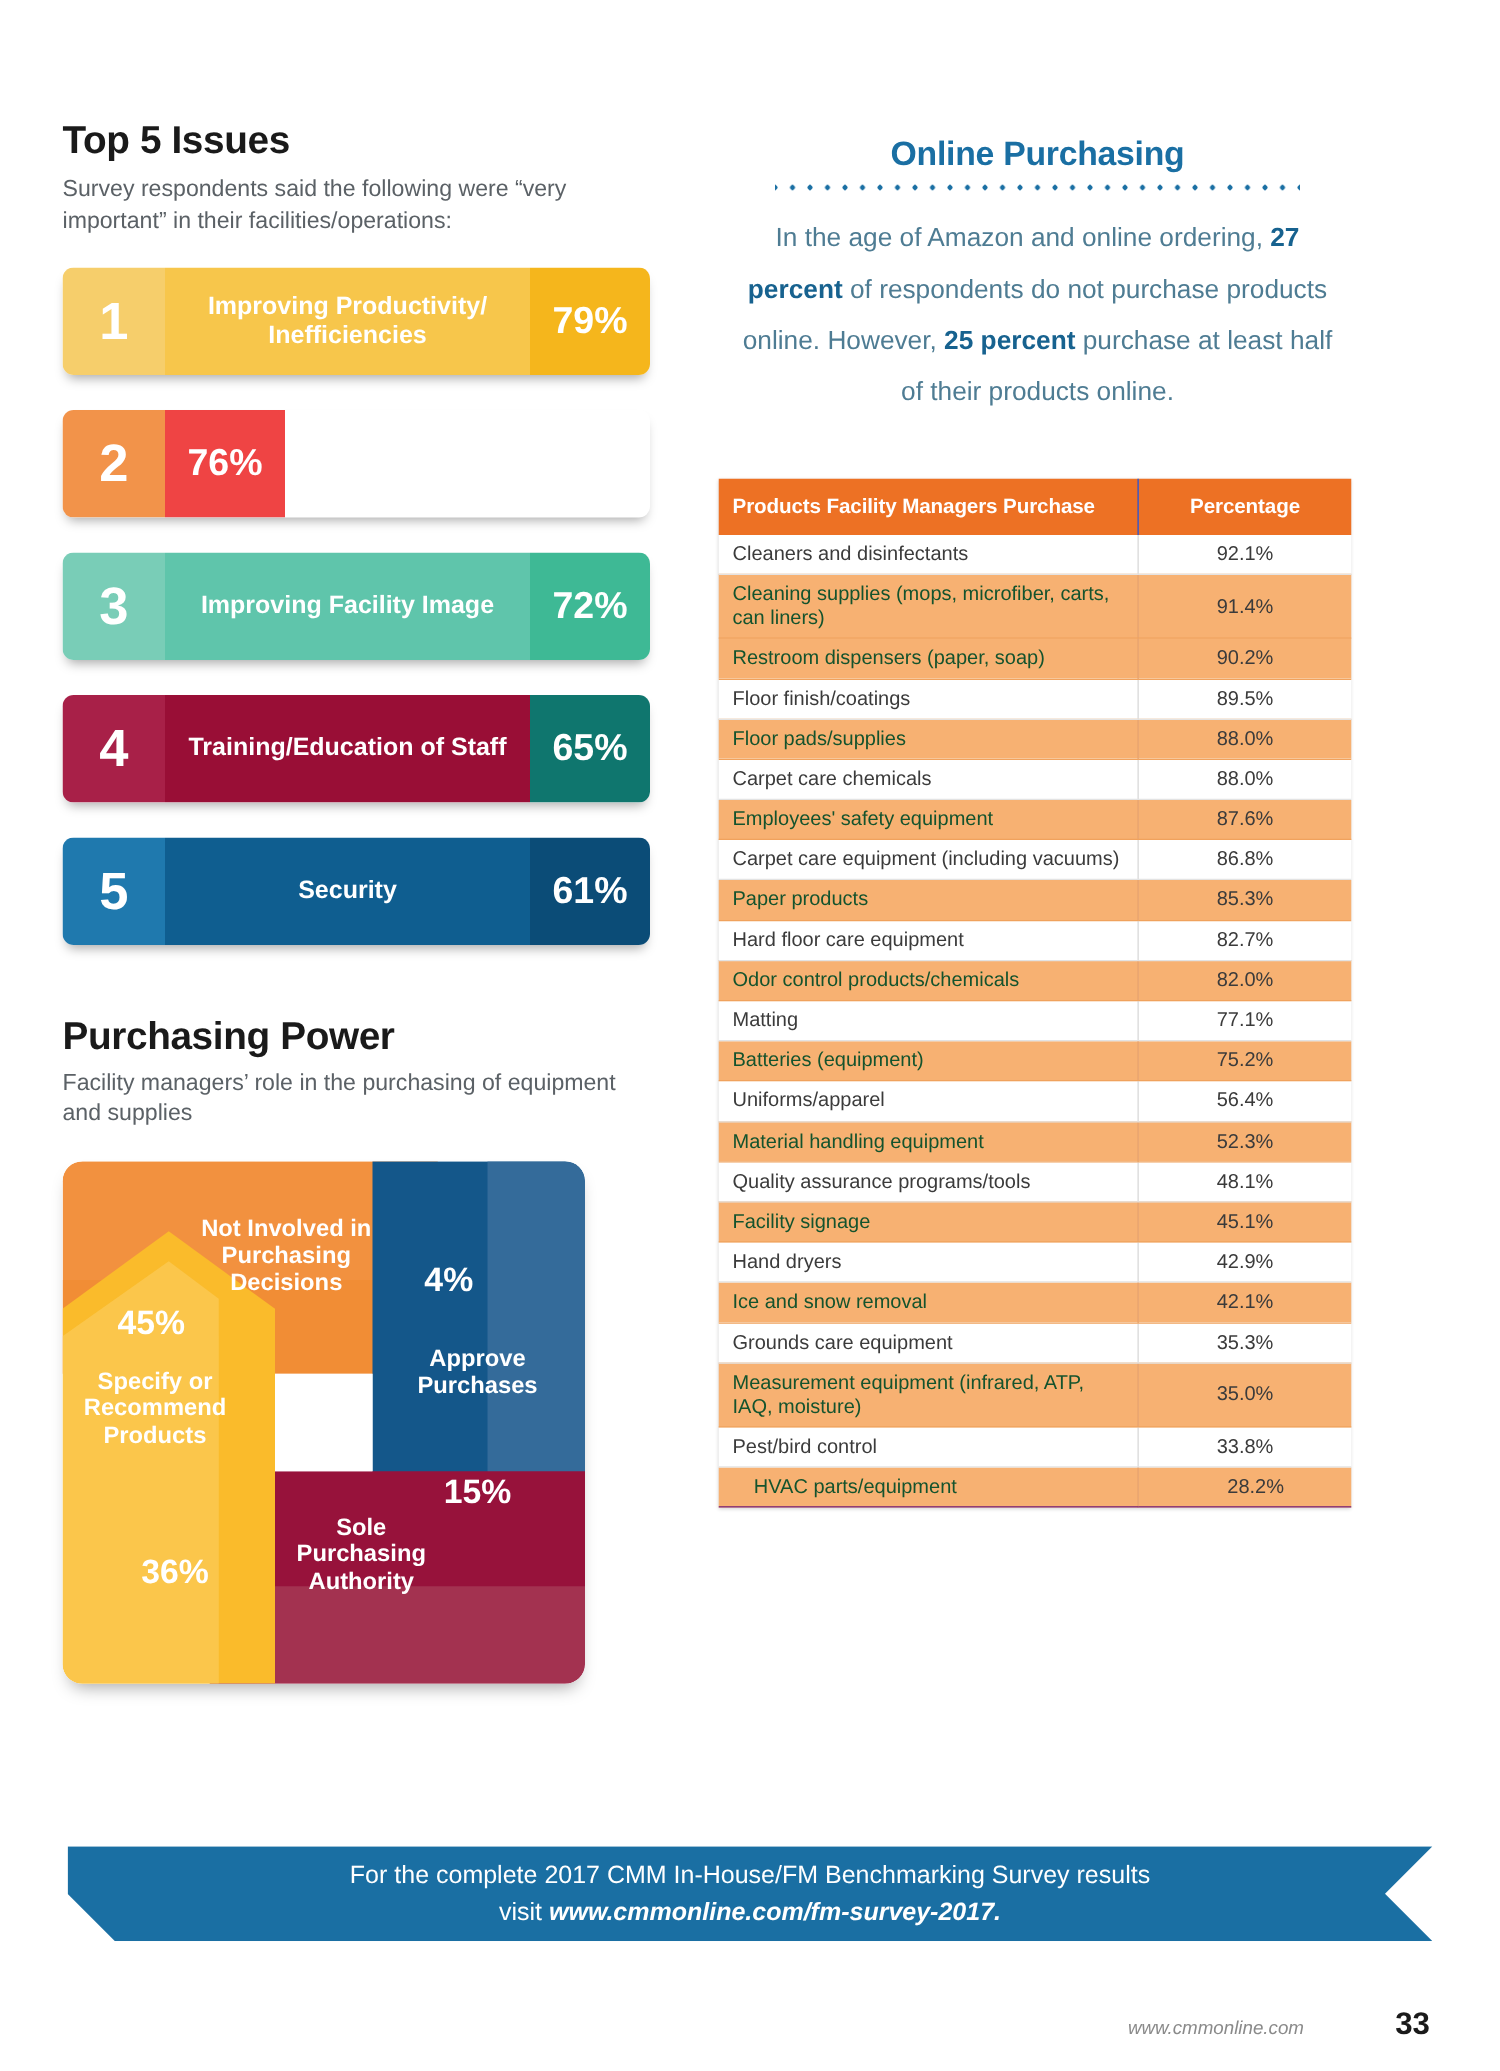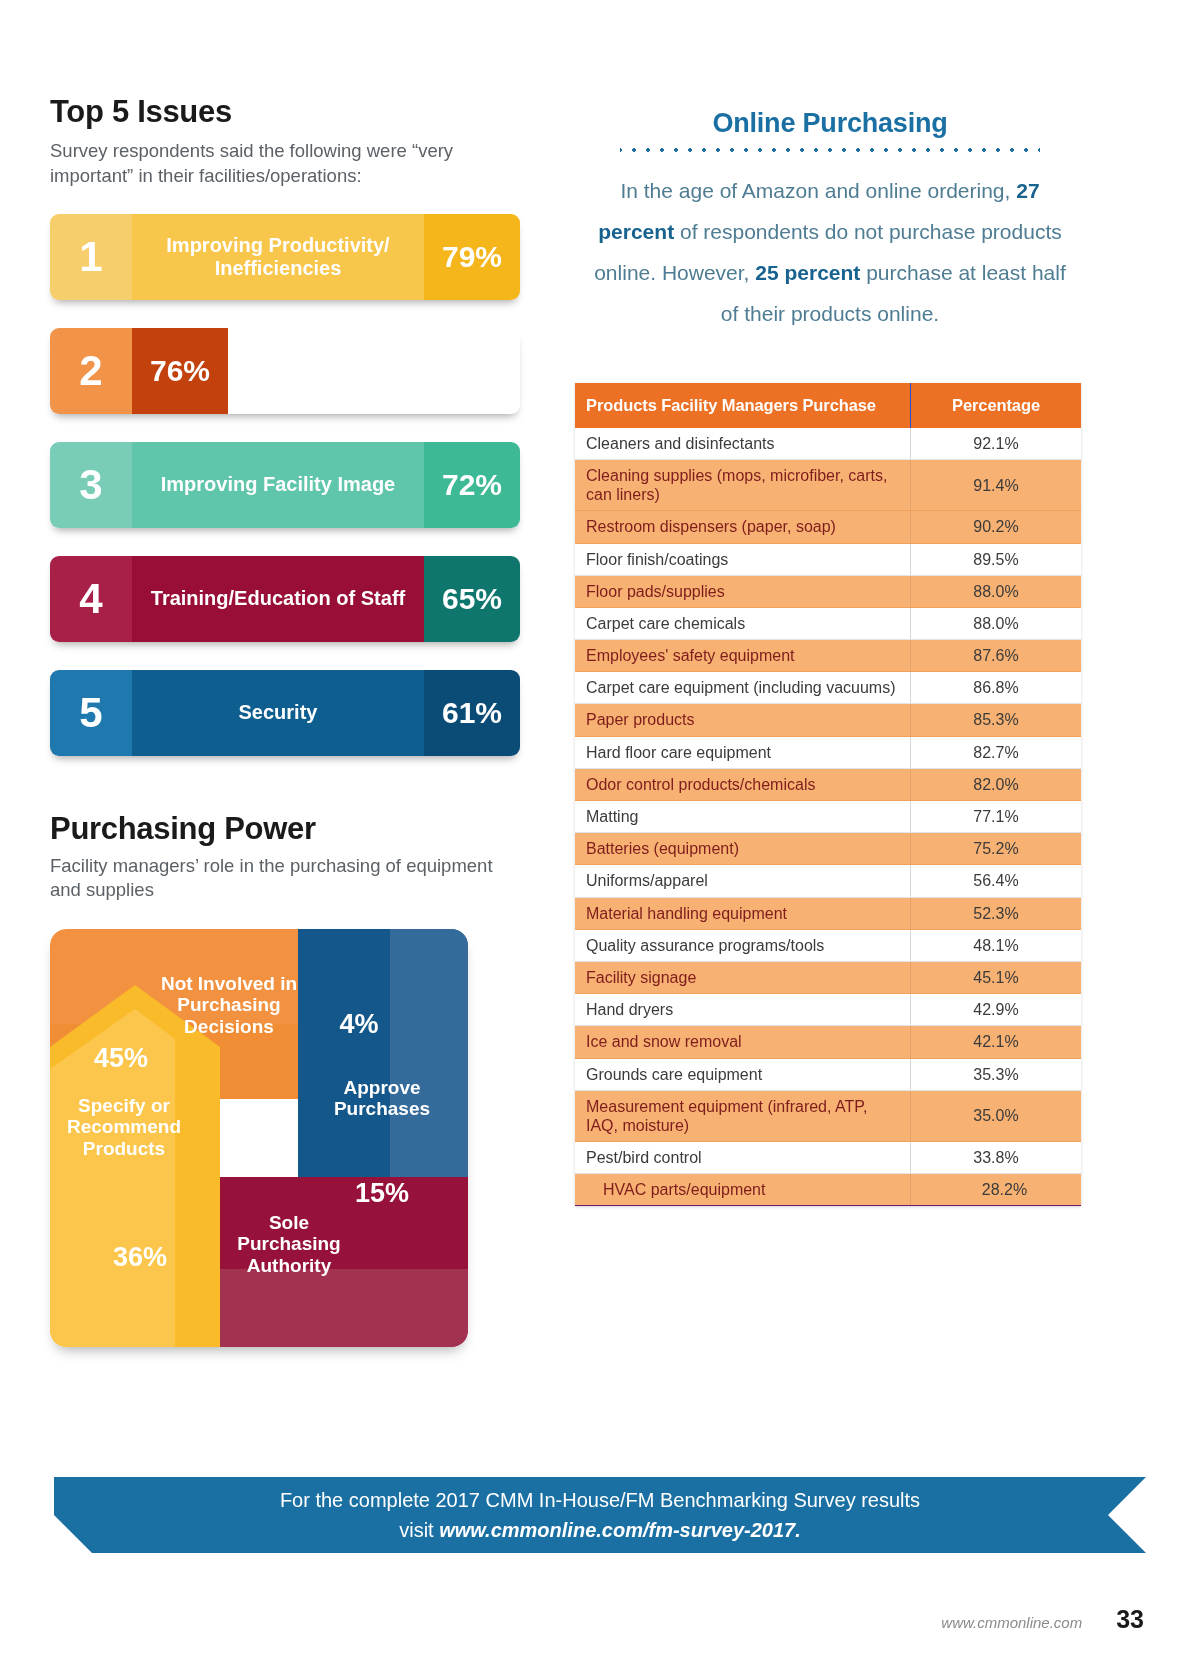--- a/index.html
+++ b/index.html
@@ -39,21 +39,21 @@
     text-align:center;color:#ffffff;font-size:20px;font-weight:bold;
     line-height:1.16;padding:0 6px;
   }
   .bar .pct{
     width:96px;flex:0 0 96px;display:flex;align-items:center;justify-content:center;
     font-size:30px;font-weight:bold;color:#ffffff;
   }
   
   .b1 .num{background:#F6CE6B;} .b1 .label{background:#F7C64B;} .b1 .pct{background:#F5B61C;}
   
-  .b2 .num{background:#F2934A;} .b2 .label{background:#F28A27;} .b2 .pct{background:#c2410c;}
+  .b2 .num{background:#F2934A;} .b2 .label{background:#F28A27;} .b2 .pct{background:#ef4444;}
   
   .b3 .num{background:#79CDB7;} .b3 .label{background:#5FC5AB;} .b3 .pct{background:#3EB995;}
   
   .b4 .num{background:#A82048;} .b4 .label{background:#990E36;} .b4 .pct{background:#0f766e;}
   
   .b5 .num{background:#1F79AE;} .b5 .label{background:#0F5E90;} .b5 .pct{background:#0B4C77;}
 
   
   .pp-head{margin-top:56px;}
   .pp-head h2{margin-bottom:8px;}
@@ -105,21 +105,21 @@
     text-align:left;padding:13px 11px;letter-spacing:-0.1px;
     border-right:1px solid #1d4ed8;
   }
   table.products th.pct-h{text-align:center;border-right:none;width:131px;}
   table.products td{
     font-size:16px;color:#3b3b3b;padding:6px 11px;line-height:1.2;
     border-bottom:1px solid #e3e3e3;border-right:1px solid #d8d8d8;
     font-weight:400;
   }
   table.products td.pct{text-align:center;border-right:none;width:131px;color:#3b3b3b;}
-  tr.alt td{background:#F7B172;border-bottom:1px solid #F0A25D;border-right-color:#E5A06B;color:#7f1d1d;}
+  tr.alt td{background:#F7B172;border-bottom:1px solid #F0A25D;border-right-color:#E5A06B;color:#14532d;}
   tr.plain td{background:#ffffff;}
   table.products tr:last-child td{border-bottom:1px solid #701a75;padding-left:28px;}
 
   
   .banner{
     position:absolute;left:54px;top:1477px;width:1092px;height:76px;
     background:#1A6FA3;color:#ffffff;
     clip-path:polygon(0 0, 1092px 0, 1054px 38px, 1092px 76px, 38px 76px, 0 38px);
     display:flex;flex-direction:column;align-items:center;justify-content:center;
   }
@@ -127,21 +127,21 @@
   .banner .l2{font-size:20px;line-height:1.5;}
   .banner .l2 i{font-weight:bold;font-style:italic;}
 
   .footer{
     position:absolute;left:0;top:1605px;width:1200px;
     display:flex;align-items:baseline;justify-content:flex-end;padding-right:56px;
     box-sizing:border-box;
     text-align:right;
   }
   .footer .site{font-size:15px;color:#8a8a8a;font-style:italic;margin-right:34px;}
-  .footer .pg{font-size:25px;font-weight:bold;color:#1a1a1a;}
+  .footer .pg{font-size:25px;font-weight:bold;color:#1a1a1a;margin-left:39px;}
 </style>
 </head>
 <body>
 
 <div class="page">
 
   <div class="left-col">
 
     <h2 class="section-title">Top 5 Issues</h2>
     <p class="section-sub">Survey respondents said the following were “very important” in their facilities/operations:</p>

